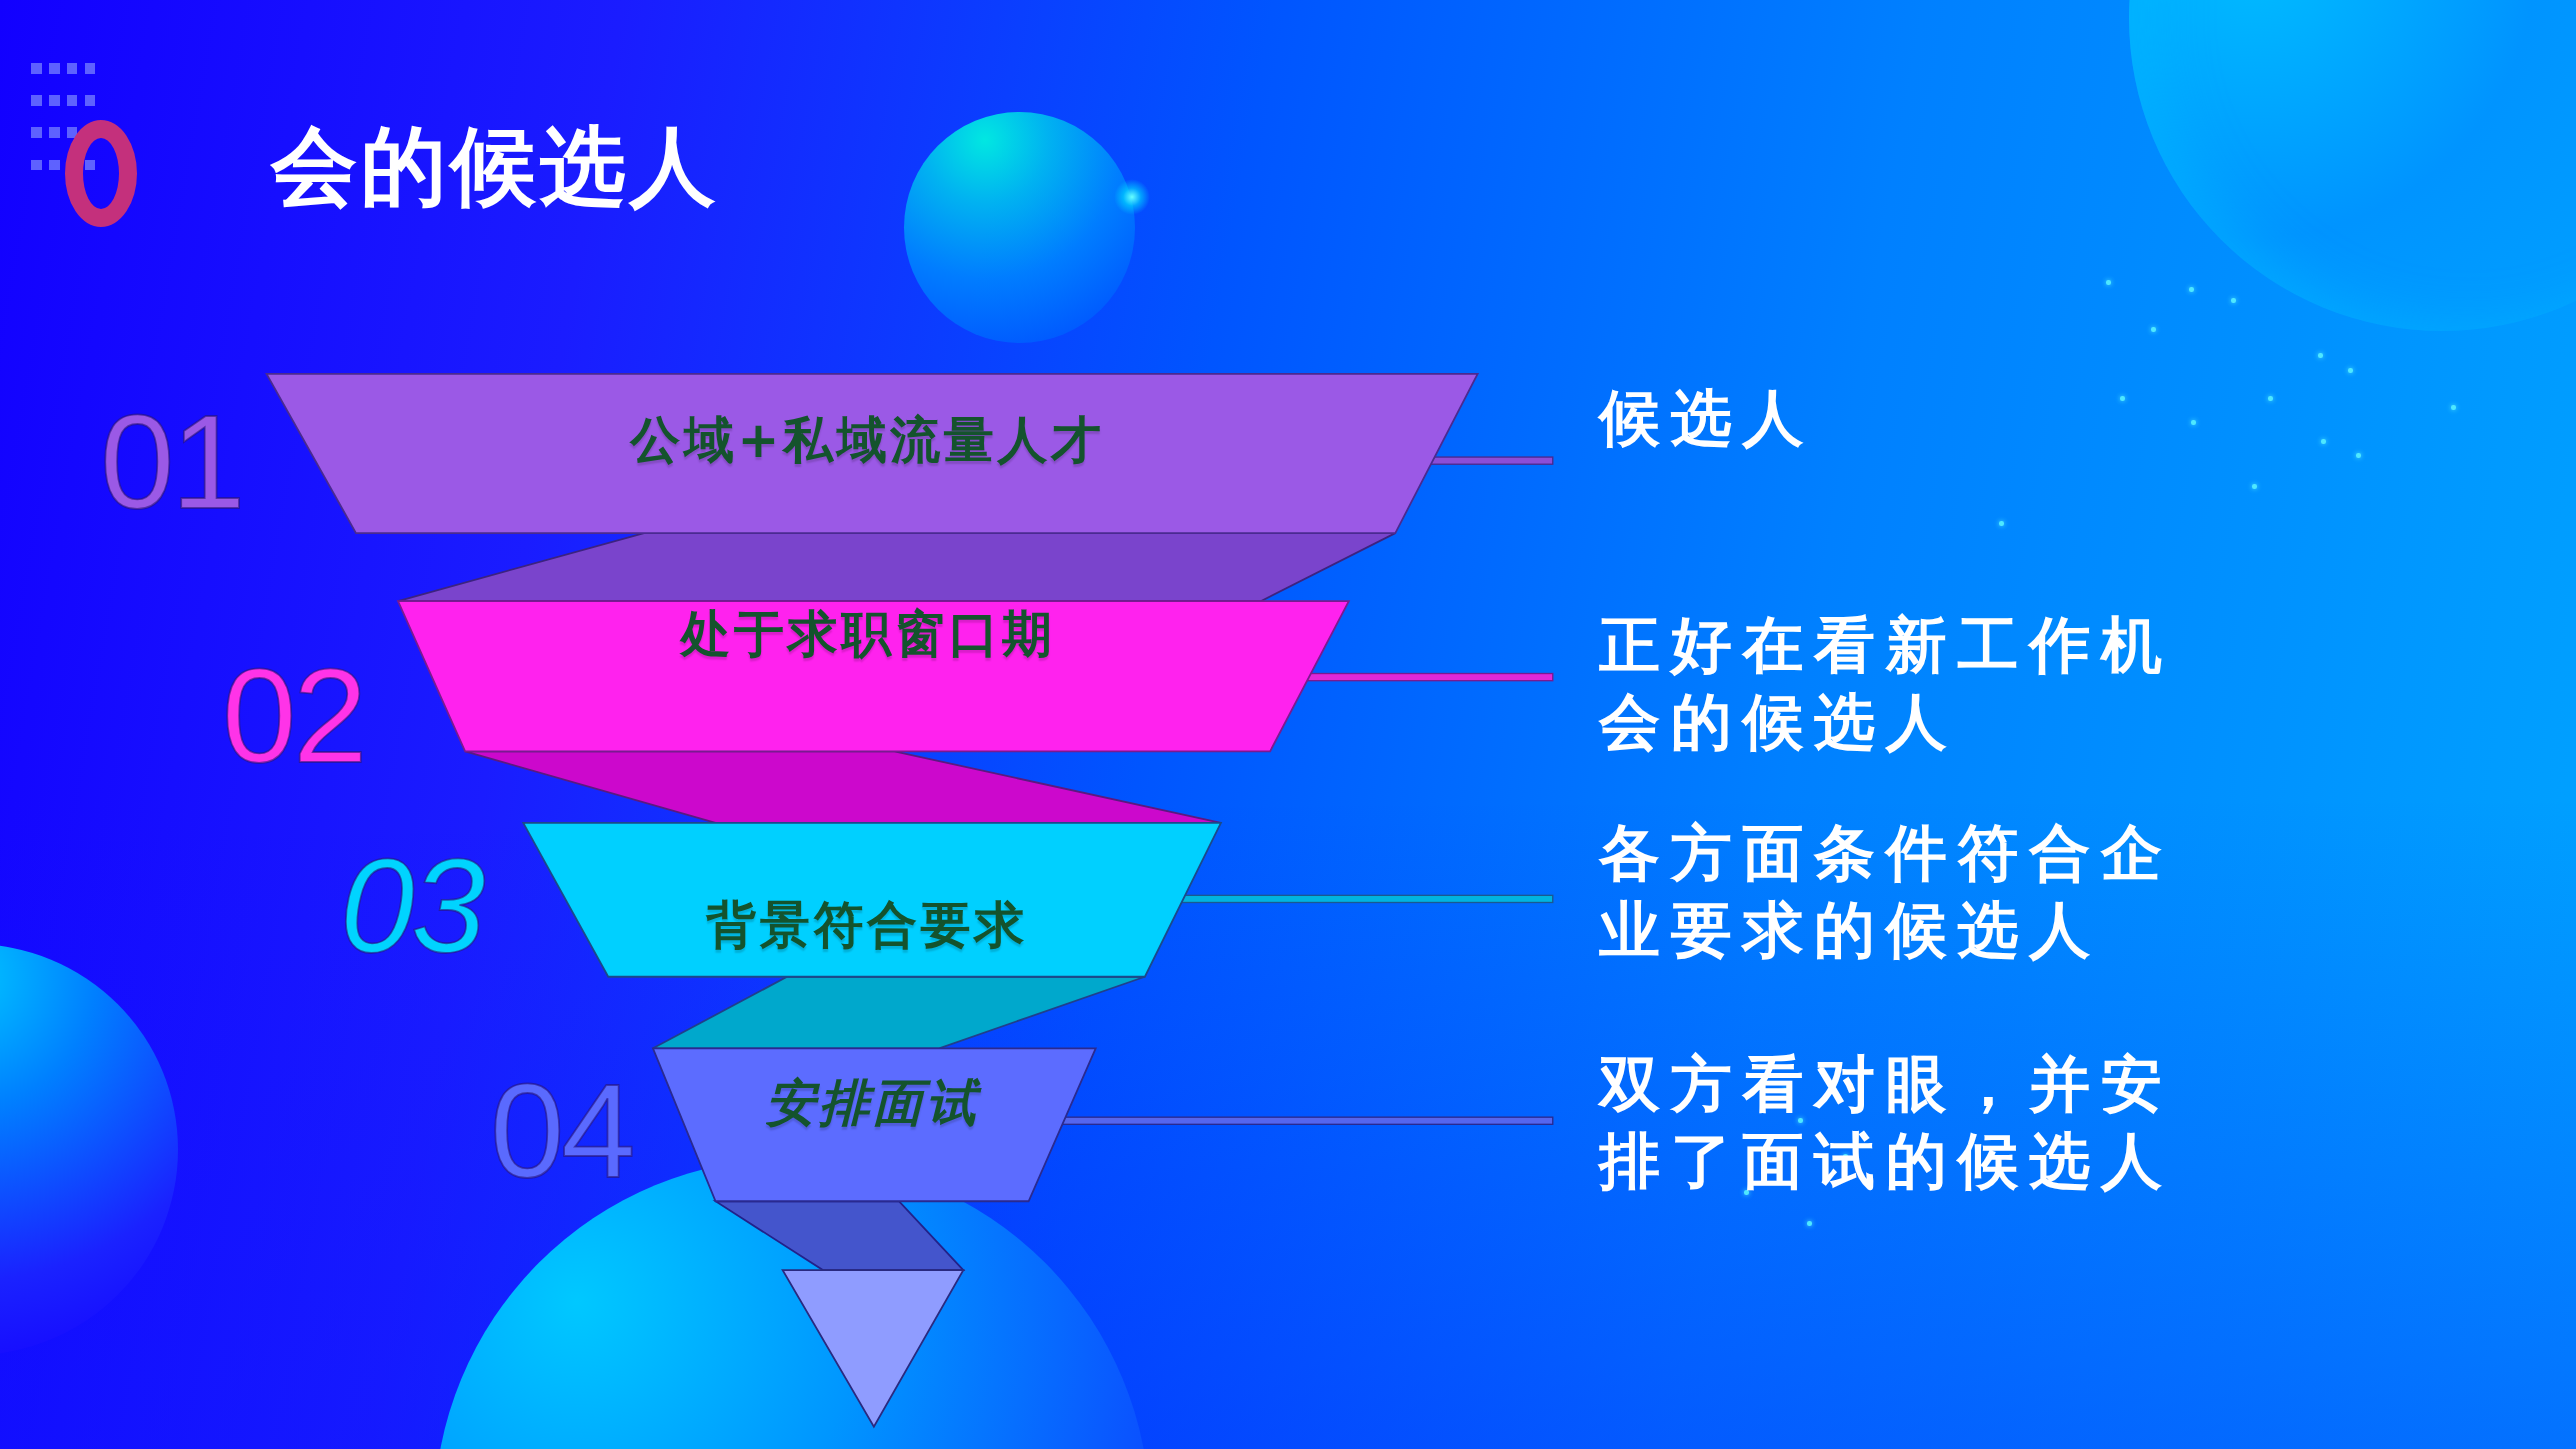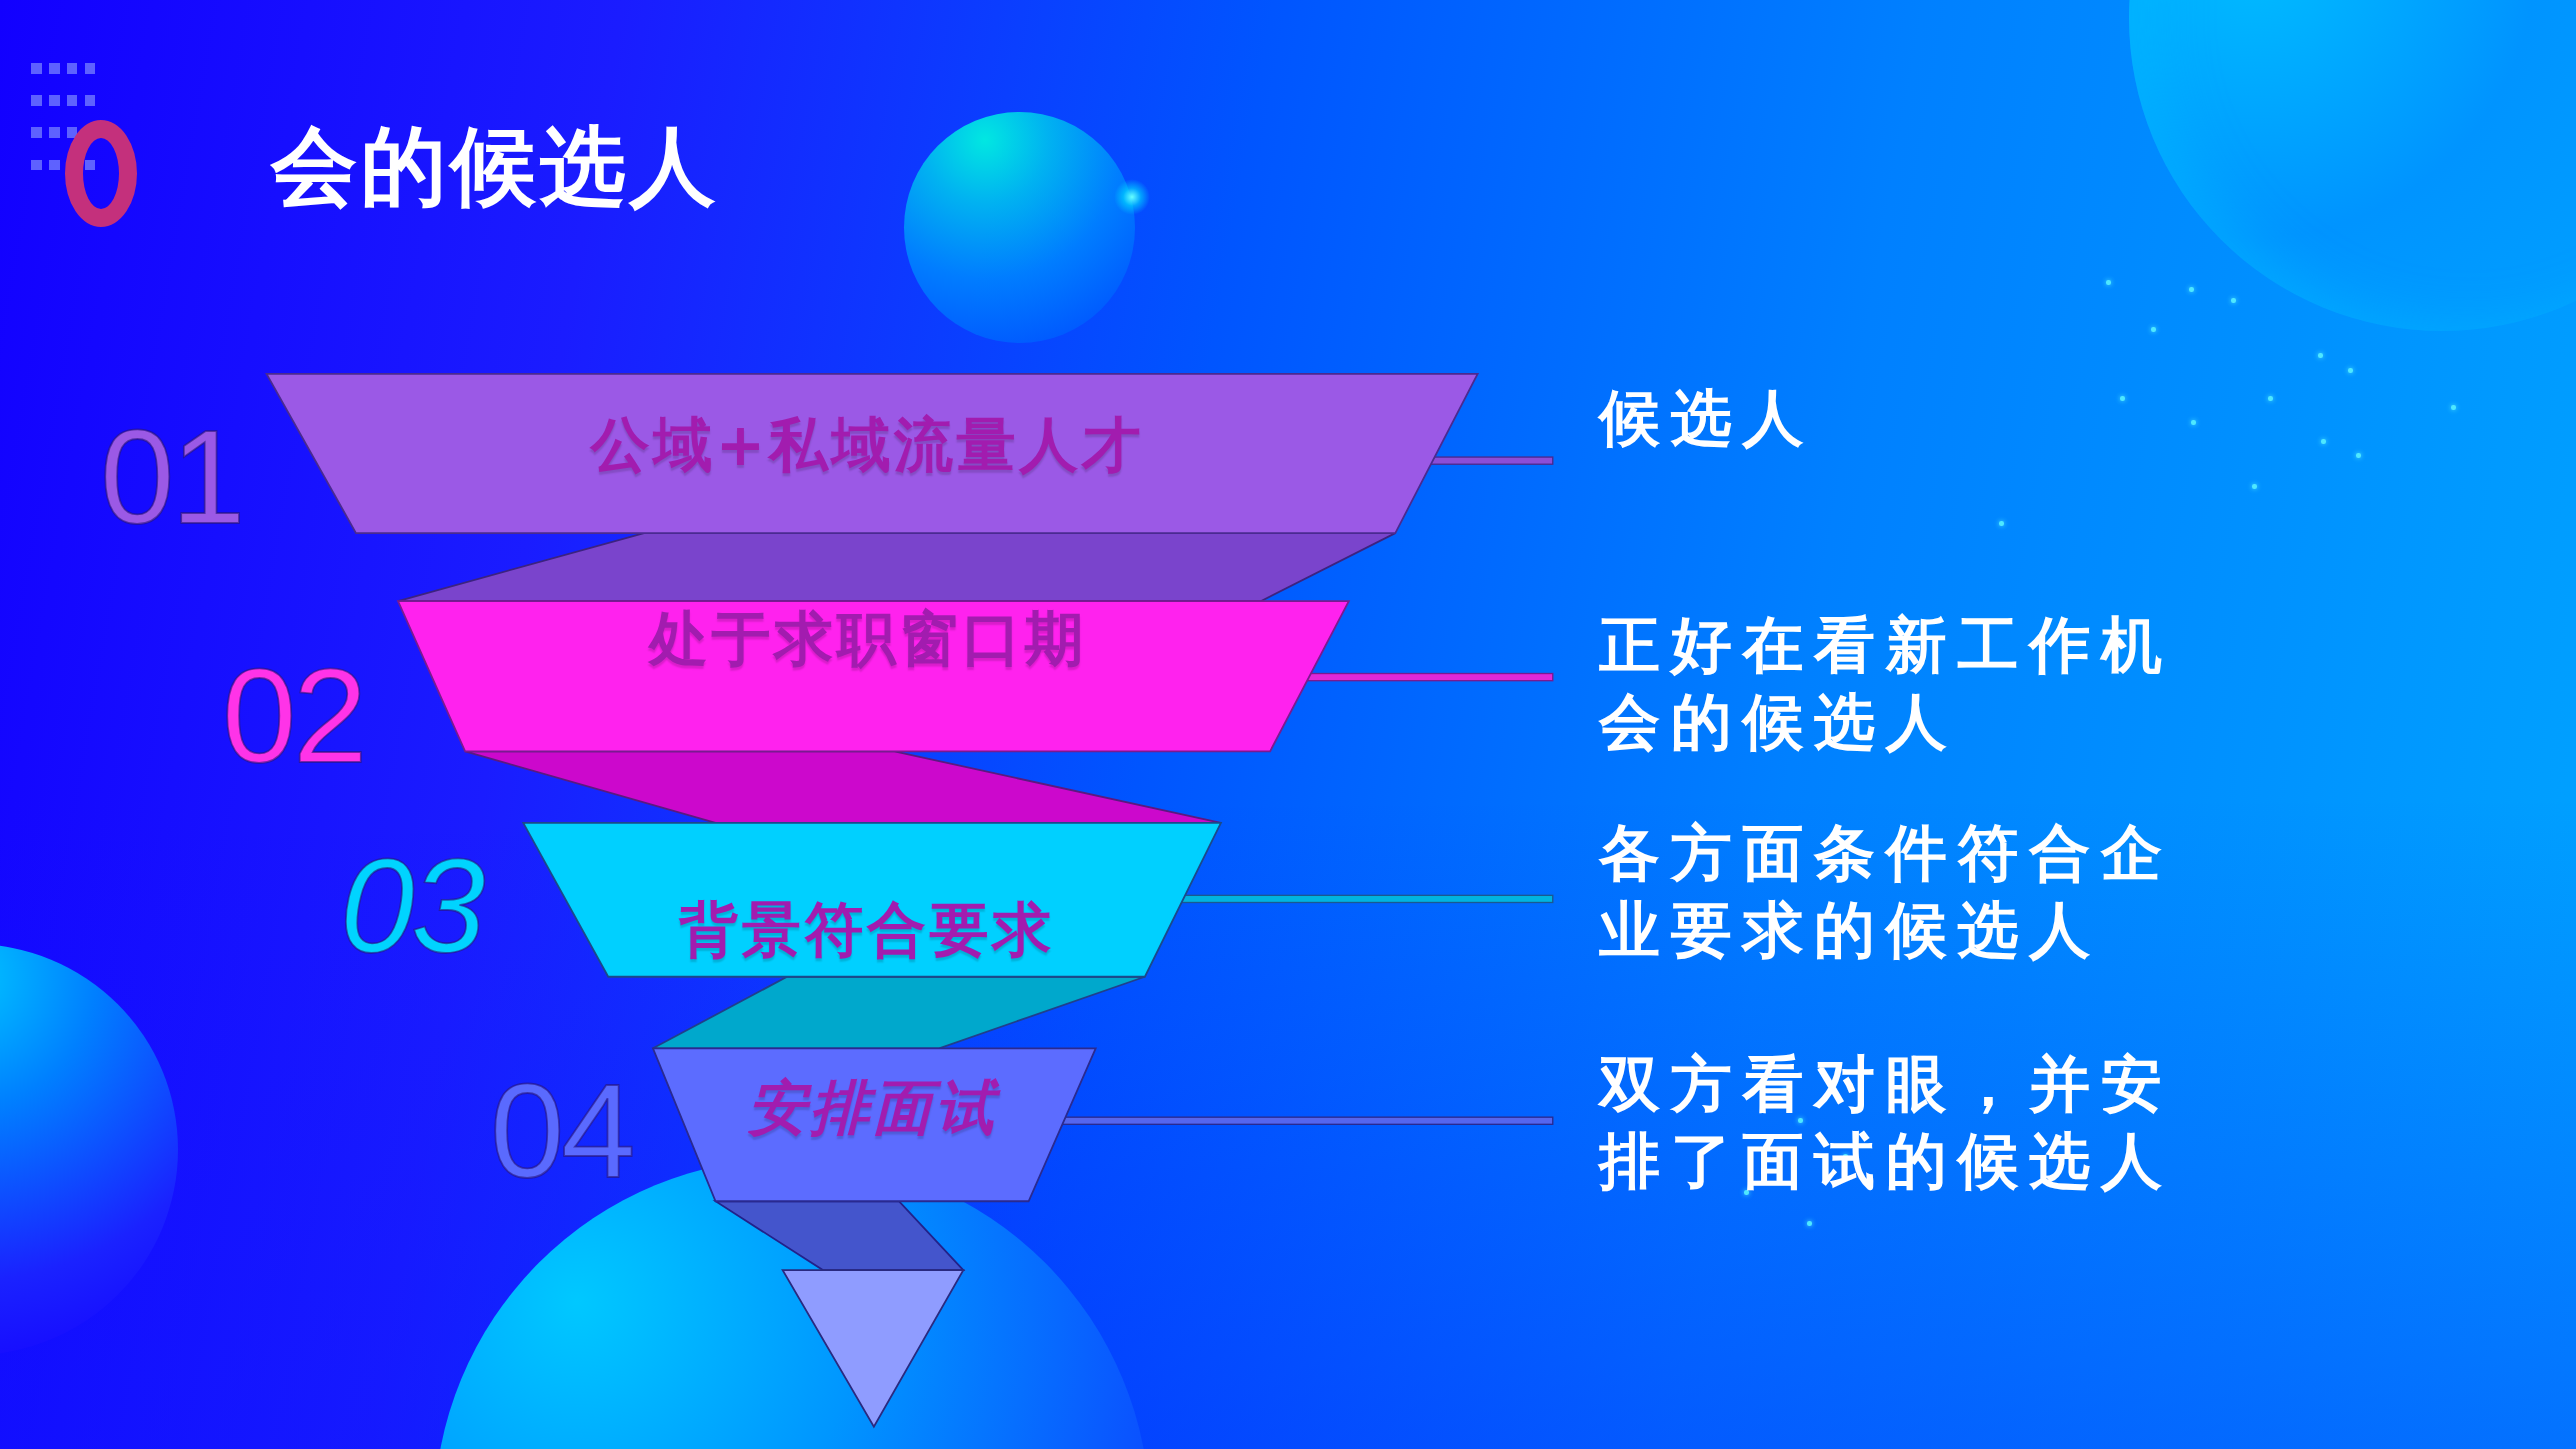--- a/index.html
+++ b/index.html
@@ -56,21 +56,21 @@
       border-radius: 50%; border: 18px solid #c4307c;
     }
     .title {
       position: absolute; left: 271px; top: 123px;
       color: #ffffff; font-size: 86px; font-weight: bold; letter-spacing: 3.6px; line-height: 1;
     }
 
     
     .funnel-svg { position: absolute; left: 0; top: 0; }
     .funnel-label {
-      position: absolute; color: #a21caf; font-weight: bold; font-size: 59px;
+      position: absolute; color: #14532d; font-weight: bold; font-size: 50px;
       text-align: center; letter-spacing: 3.6px; line-height: 1;
       text-shadow: 0 2.7px 1.8px rgba(0,0,0,0.15);
     }
     .step-num {
       position: absolute; font-family: "Liberation Sans", sans-serif;
       font-size: 134px; line-height: 1; letter-spacing: -3.6px;
       -webkit-text-stroke: 1.8px rgba(40,20,120,0.6);
     }
     .desc {
       position: absolute; left: 1599px; color: #ffffff; font-weight: bold;
@@ -145,21 +145,21 @@
   <polygon points="800,1343 1005,1343 1077,1420 920,1420" fill="#4455cc" stroke="#22228a" stroke-width="2"></polygon>
 
   <polygon points="298,418 1652,418 1560,596 398,596" fill="#9b59e6" stroke="#4a2a90" stroke-width="2"></polygon>
   <polygon points="445,672 1508,672 1420,840 520,840" fill="#ff22ee" stroke="#7a1a90" stroke-width="2"></polygon>
   <polygon points="585,920 1365,920 1280,1092 680,1092" fill="#00d0ff" stroke="#1a4a8a" stroke-width="2"></polygon>
   <polygon points="730,1172 1225,1172 1150,1343 800,1343" fill="#5c6cff" stroke="#2a2a90" stroke-width="2"></polygon>
 
   <polygon points="875,1420 1077,1420 977,1595" fill="#8f9cff" stroke="#2a2a80" stroke-width="2"></polygon>
 </svg>
 
-<div class="step-num" style="left:100px;top:410px;color:#9b59e6;">01</div>
+<div class="step-num" style="left:100px;top:395px;color:#9b59e6;">01</div>
 <div class="step-num" style="left:222px;top:649px;color:#ff33e8;">02</div>
 <div class="step-num" style="left:340px;top:839px;color:#00d4ff;font-style:italic;">03</div>
 <div class="step-num" style="left:476px;top:1064px;color:#5a6aff;margin-left:14px;">04</div>
 
 <div class="funnel-label" style="left:501px;top:415px;width:733px;">公域+私域流量人才</div>
 <div class="funnel-label" style="left:537px;top:609px;width:662px;">处于求职窗口期</div>
 <div class="funnel-label" style="left:572px;top:900px;width:590px;">背景符合要求</div>
 <div class="funnel-label" style="left:689px;top:1078px;width:367px;font-style:italic;">安排面试</div>
 
 <div class="desc" style="top:379px;">

